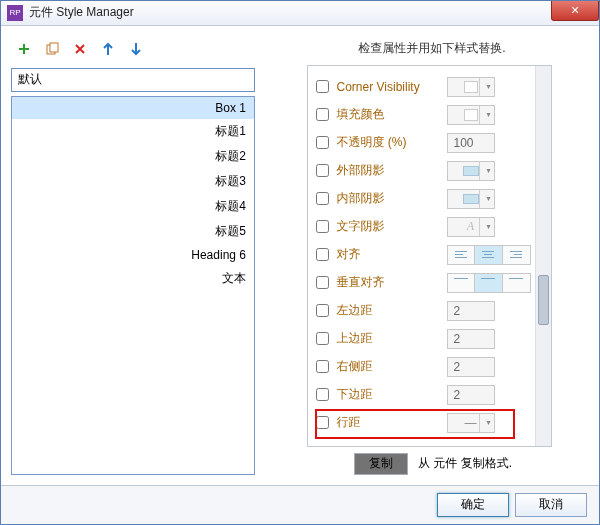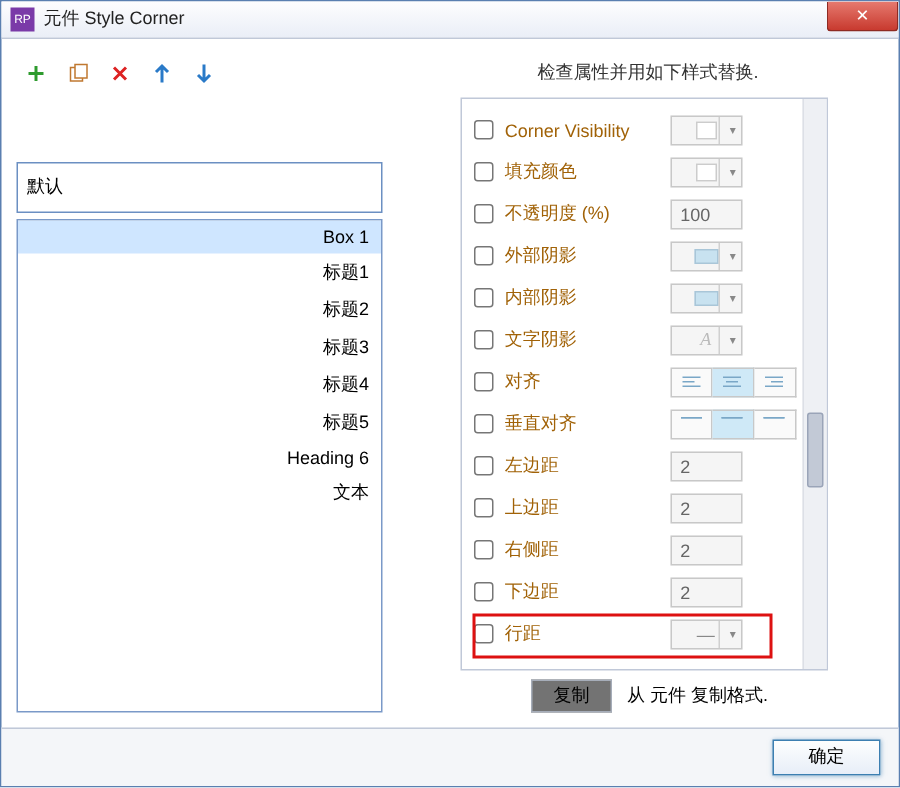--- a/index.html
+++ b/index.html
@@ -10,21 +10,21 @@
 .titlebar { height: 28px; background: linear-gradient(#fdfdfe, #eaeef7); display: flex; align-items: center; padding-left: 6px; border-bottom: 1px solid #c0c8d8; position: relative; }
 .titlebar .app-icon { width: 16px; height: 16px; background: #7a3aa8; color: #fff; font-size: 8px; display: flex; align-items: center; justify-content: center; margin-right: 6px; text-align: center; }
 .titlebar .title { font-size: 12px; color: #222; }
 .close-btn { position: absolute; right: 0; top: 0; width: 48px; height: 20px; background: linear-gradient(#e67a6f, #c83a2f); border: 1px solid #8e2a22; border-top: none; border-radius: 0 0 3px 3px; color: #fff; display: flex; align-items: center; justify-content: center; font-size: 11px; cursor: pointer; }
 
 .content { flex: 1; display: flex; padding: 10px; gap: 14px; }
 
 .left-pane { width: 244px; display: flex; flex-direction: column; }
 .toolbar { height: 26px; display: flex; align-items: center; gap: 14px; padding-left: 6px; margin-bottom: 6px; }
 .tool-icon { width: 14px; height: 14px; display: inline-flex; align-items: center; justify-content: center; cursor: pointer; }
-.search-input { height: 34px; border: 1px solid #6b8fc2; padding: 2px 6px; margin-bottom: 4px; margin-top: 40px; }
+.search-input { height: 24px; border: 1px solid #6b8fc2; padding: 2px 6px; margin-bottom: 4px; }
 .style-list { border: 1px solid #7a99c8; flex: 1; overflow: auto; background: #fff; text-align: right; }
 .style-item { padding: 4px 8px; cursor: pointer; }
 .style-item.selected { background: #cfe6ff; }
 
 .right-pane { flex: 1; display: flex; flex-direction: column; position: relative; align-items: center; }
 .right-header { font-size: 12px; color: #333; padding: 4px 0 8px 6px; }
 .props { flex: 1; border: 1px solid #c0c8d8; padding: 8px 8px; position: relative; background: #fff; display: flex; }
 .props-scroll { flex: 1; }
 .prop-row { display: flex; align-items: center; height: 26px; margin-bottom: 2px; }
 .prop-row input[type=checkbox] { margin-right: 8px; }
@@ -55,21 +55,21 @@
 .watermark { position: absolute; right: 10px; bottom: 2px; color: rgba(120,140,160,.4); font-size: 12px; letter-spacing: 1px; pointer-events:none; }
 .shadow-sw { width: 16px; height: 10px; background: #c8e2f0; border: 1px solid #a9c6d8; }
 .font-A { font-family: serif; font-style: italic; color: #bbb; }
 </style>
 </head>
 <body>
 
 <div class="window">
   <div class="titlebar">
     <div class="app-icon">RP</div>
-    <div class="title">元件 Style Corner</div>
+    <div class="title">元件 Style Manager</div>
     <div class="close-btn">✕</div>
   </div>
 
   <div class="content">
     <div class="left-pane">
       <div class="toolbar">
         <span class="tool-icon">
             <svg width="12" height="12">
               <path d="M6 1v10M1 6h10" stroke="#2e9b2e" stroke-width="2"></path>
             </svg>
@@ -236,15 +236,16 @@
       </div>
       <div class="copy-row">
         <button class="btn-small">复制</button>
         <span>从 元件 复制格式.</span>
       </div>
     </div>
   </div>
 
   <div class="footer">
     <button class="btn primary">确定</button>
+    <button class="btn">取消</button>
     <div class="watermark"></div>
   </div>
 </div>
 
 </body></html>

